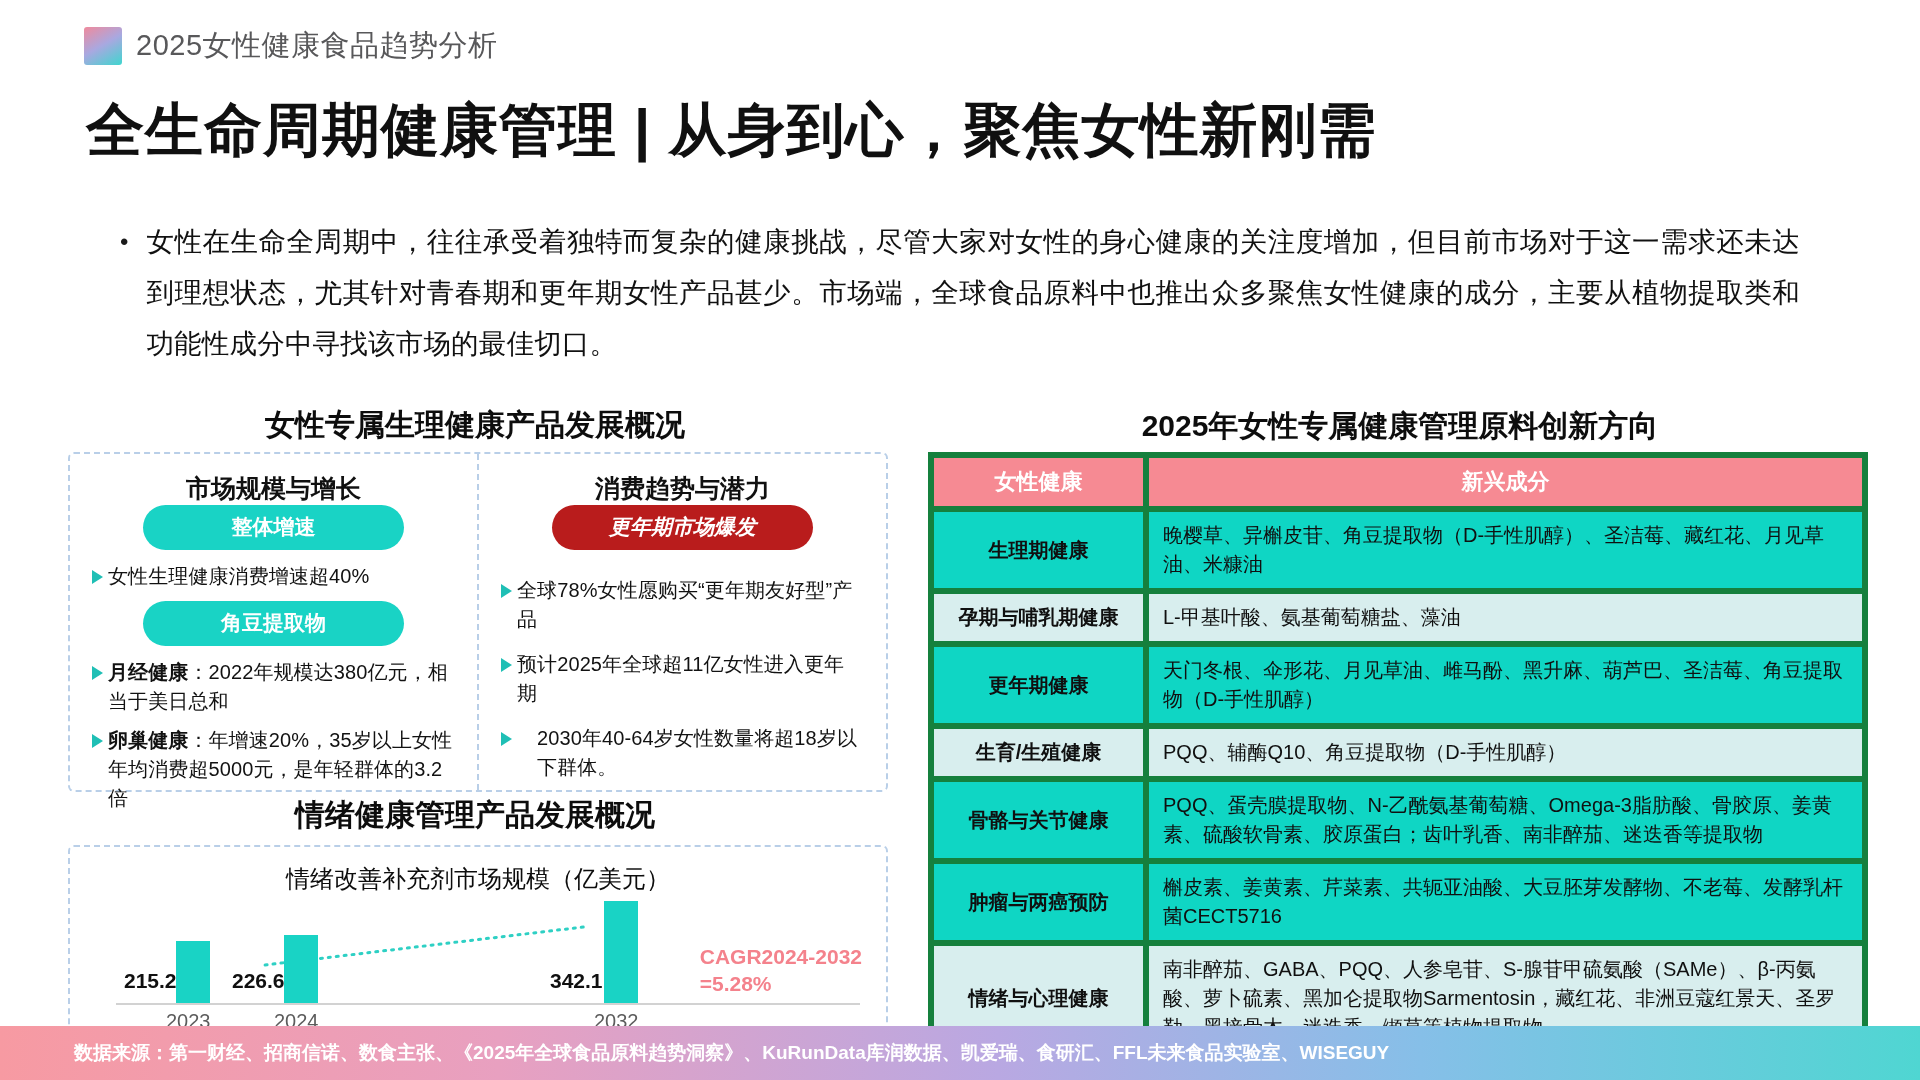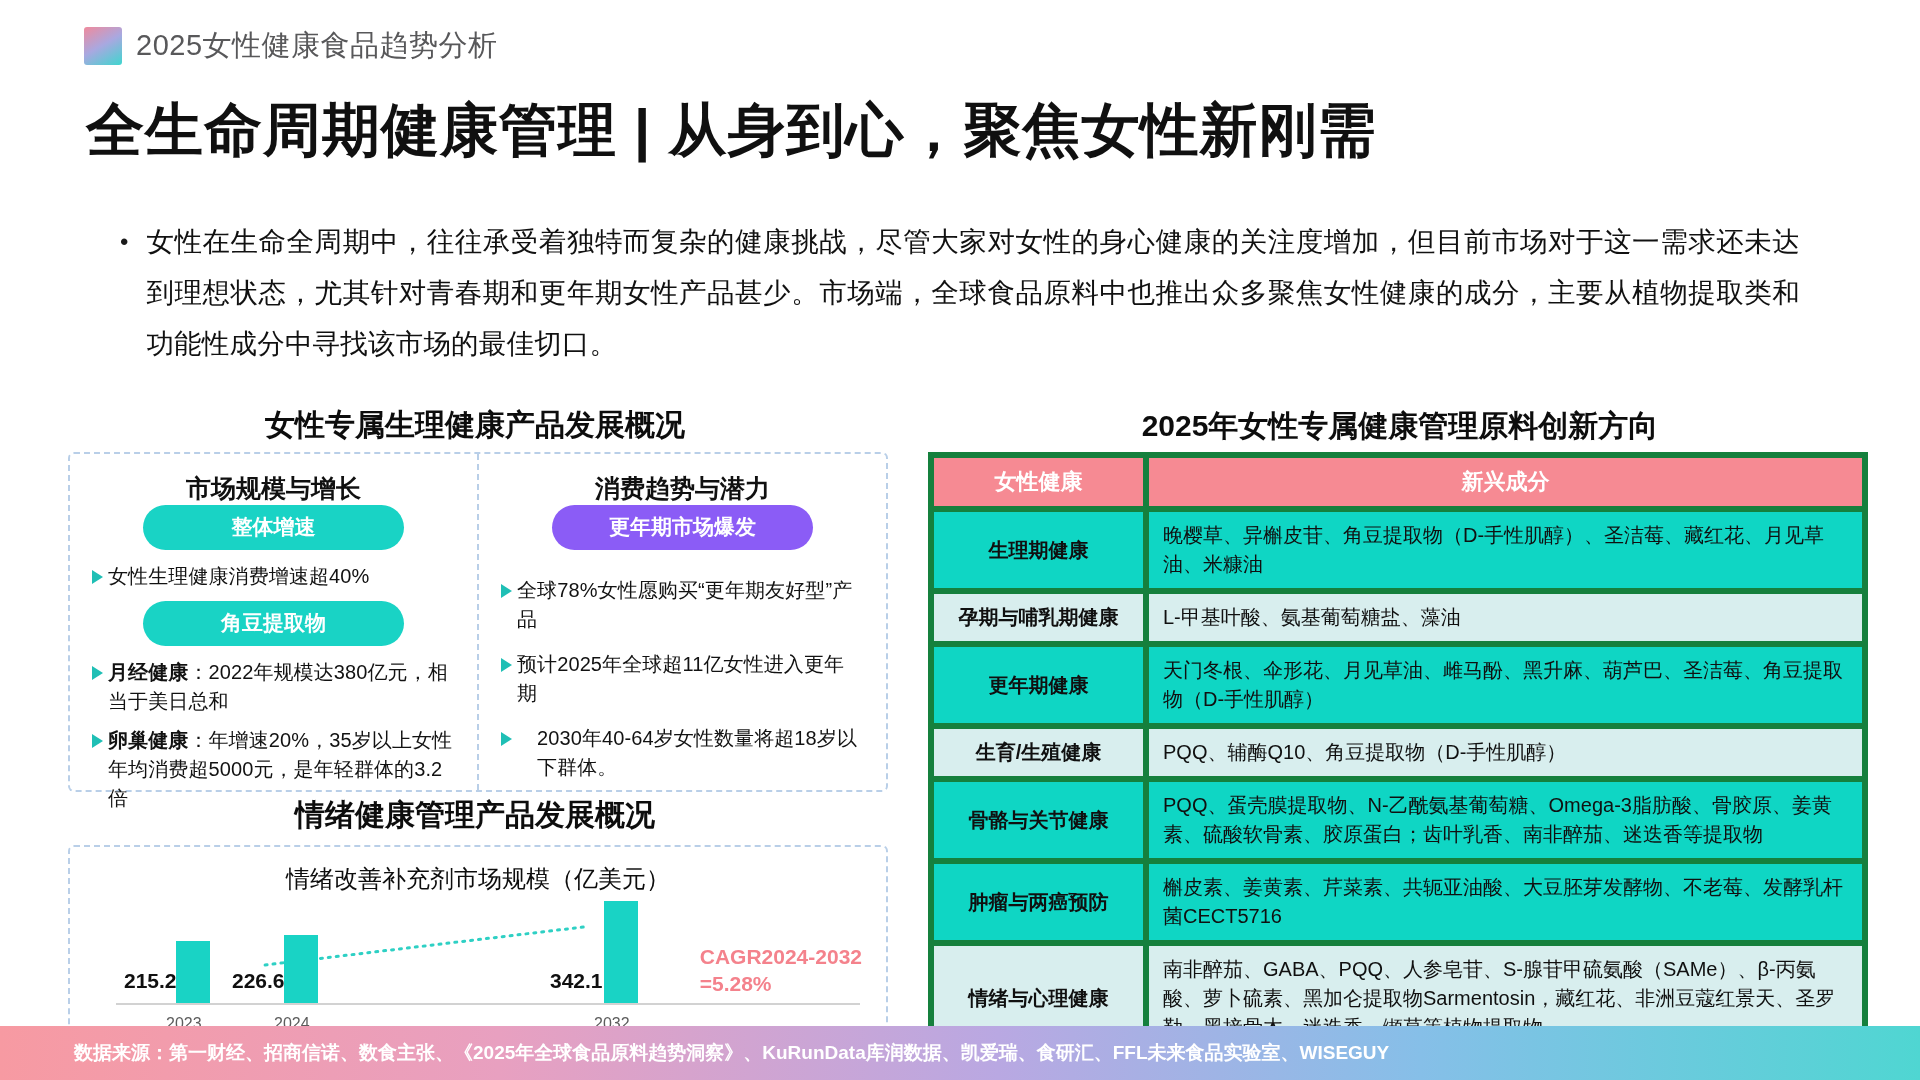--- a/index.html
+++ b/index.html
@@ -127,21 +127,21 @@
     width: 72%;
     border-radius: 24px;
     text-align: center;
     font-size: 21px;
     font-weight: bold;
     color: #ffffff;
     padding: 8px 0 9px 0;
     box-sizing: border-box;
   }
   .pill-teal { background: #19d3c5; }
-  .pill-pink { background: #8b5cf6; }
+  .pill-pink { background: #b91c1c; font-style: italic; }
 
   .bullet-row {
     display: flex;
     align-items: flex-start;
     gap: 5px;
     margin: 0 0 10px 0;
   }
   .tri {
     flex: 0 0 auto;
     width: 0;
@@ -196,21 +196,21 @@
   .bar-value {
     position: absolute;
     font-size: 21px;
     font-weight: bold;
     color: #101010;
     white-space: nowrap;
   }
   .bar-label {
     position: absolute;
     bottom: 2px;
-    font-size: 16px;
+    font-size: 20px;
     color: #5c5c5c;
     white-space: nowrap;
     text-align: center;
   }
   .trend-svg {
     position: absolute;
     left: 0; top: 0; width: 100%; height: 100%;
     pointer-events: none;
   }
   .cagr {

